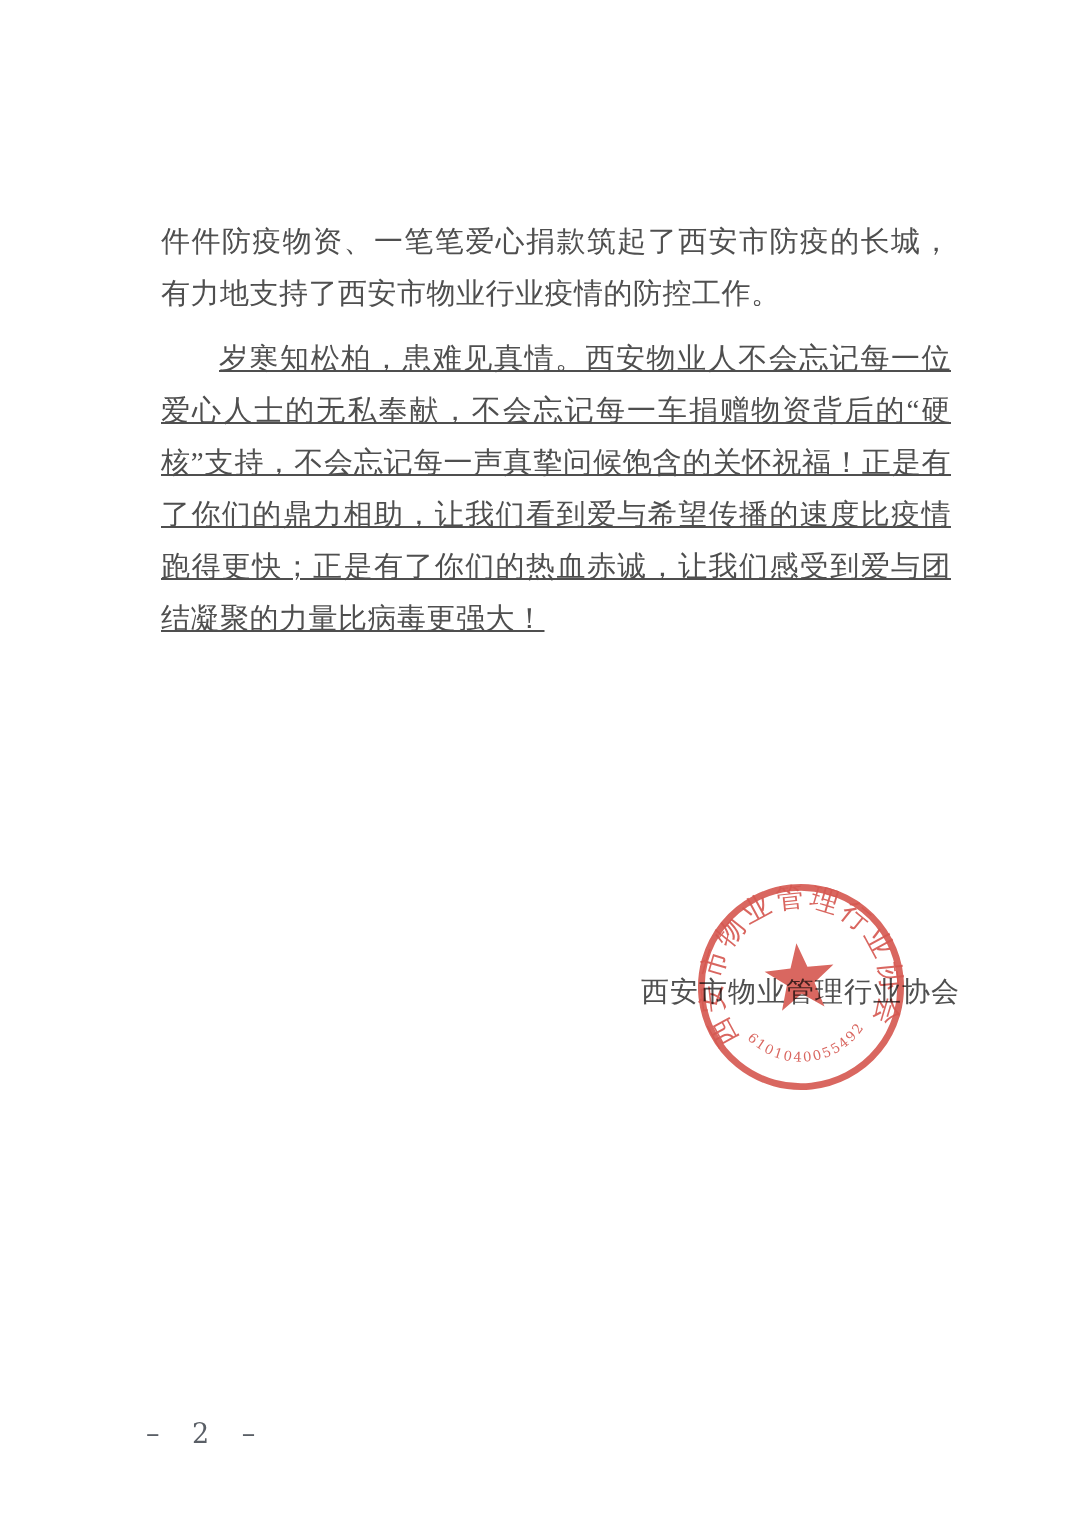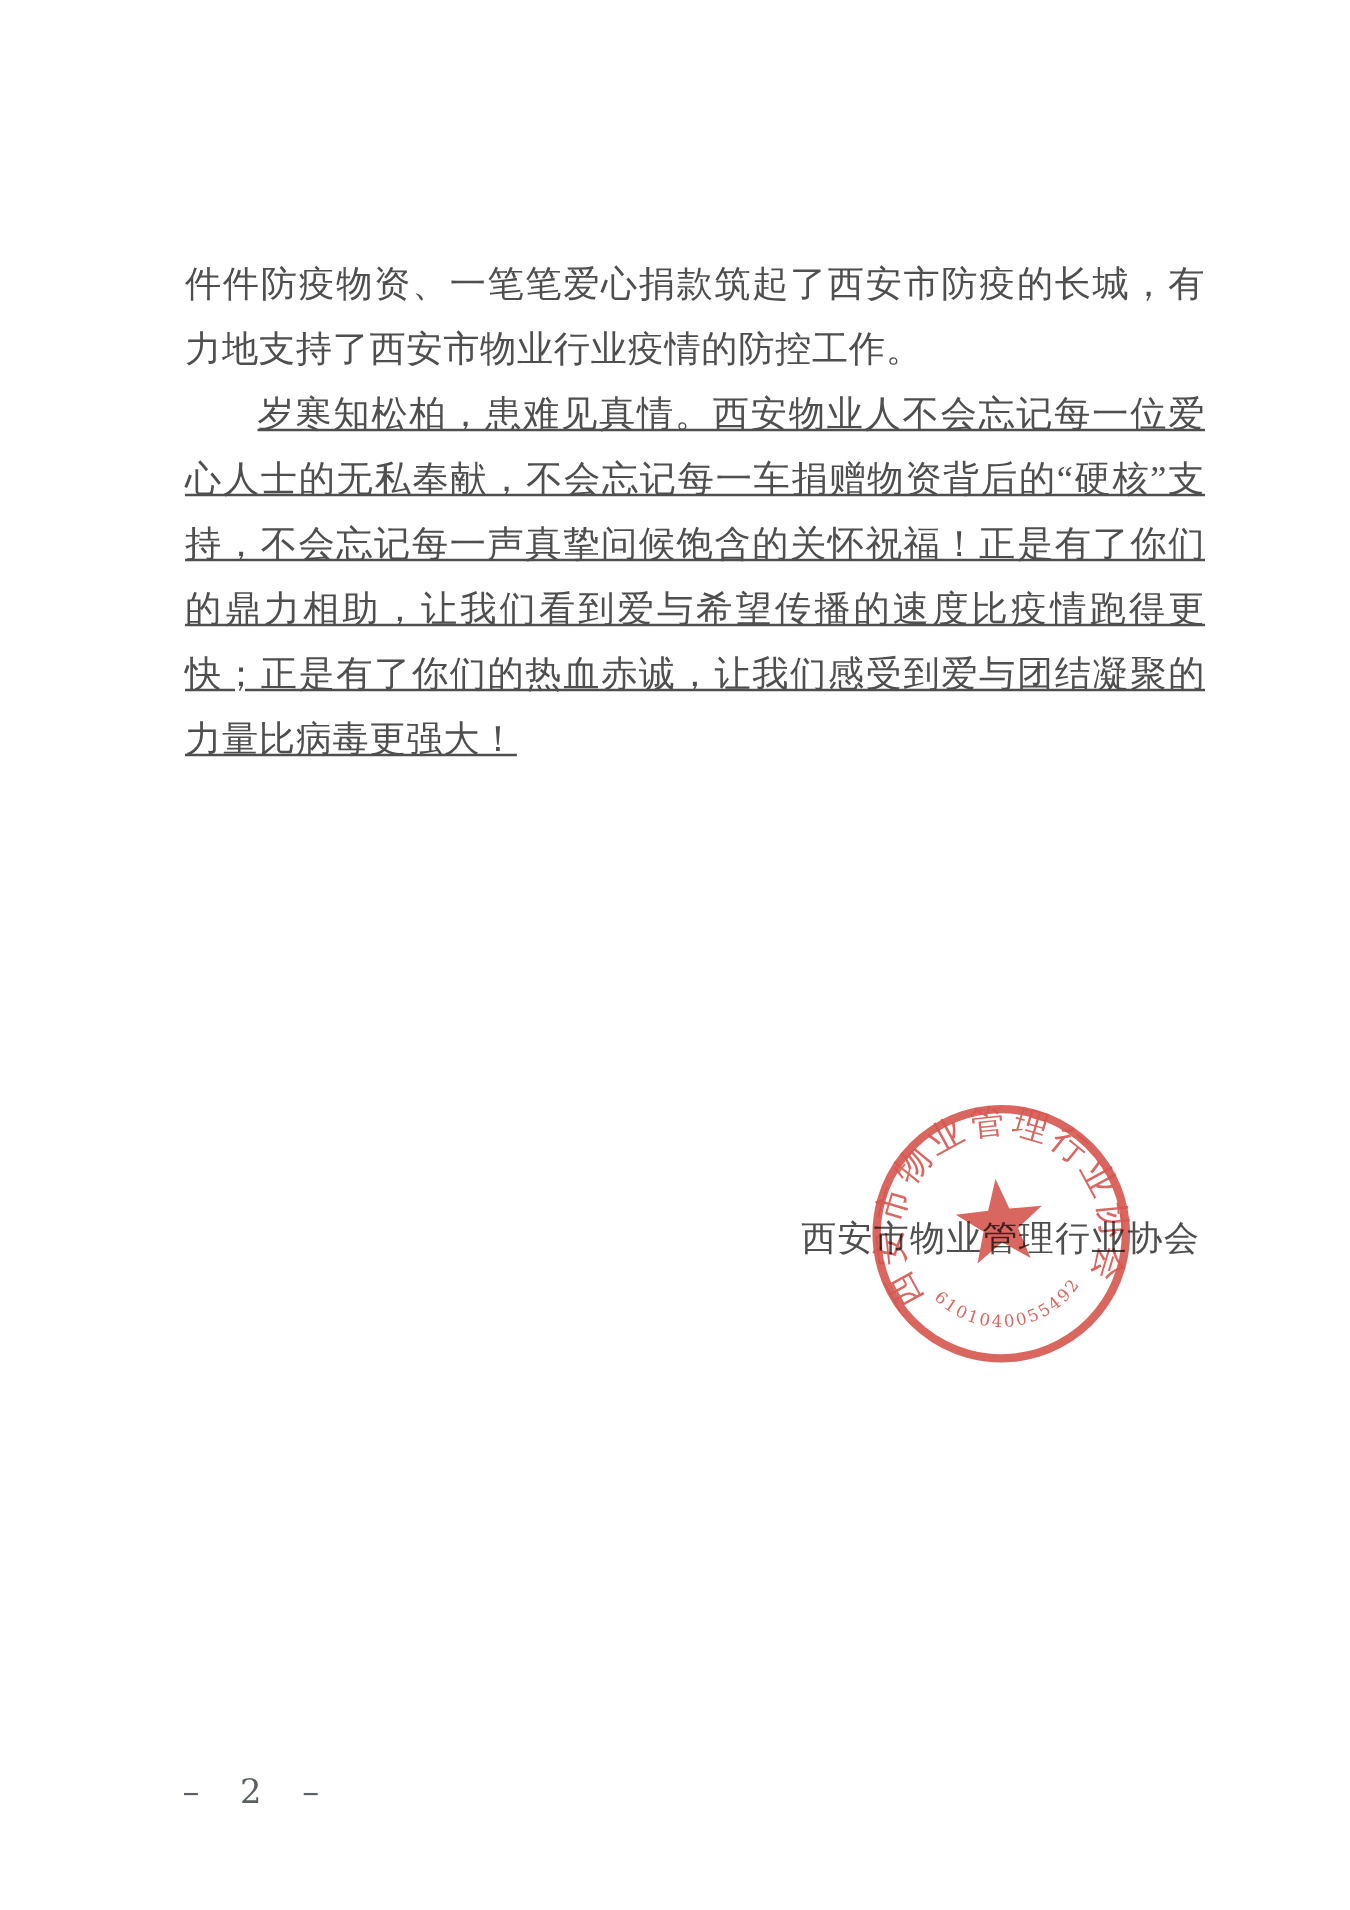--- a/index.html
+++ b/index.html
@@ -17,21 +17,21 @@
   }
   .doc-text {
     position: absolute;
     left: 148px; top: 202px; width: 816px;
     font-size: 29px; line-height: 52px;
     color: #4f4f4f;
     text-align: justify;
     text-justify: inter-character;
     letter-spacing: 0.5px;
   }
-  .doc-text p { margin: 0; }
+  .doc-text p { margin: 13px; }
   .doc-text p.indent { text-indent: 2em; text-decoration: underline; }
   .sig-block {
     position: absolute;
     left: 630px; top: 972px; width: 330px;
     color: #4f4f4f;
   }
   .sig-org {
     font-size: 28px; line-height: 40px;
     text-align: right;
     letter-spacing: 1px;

